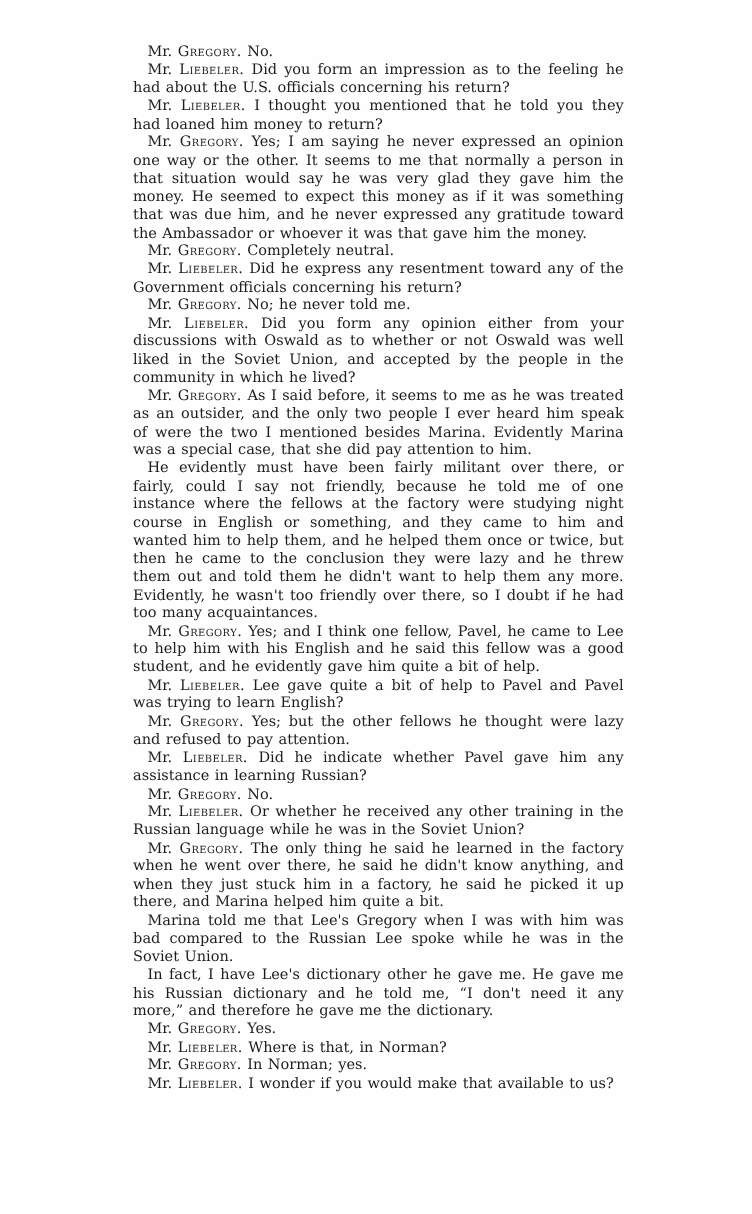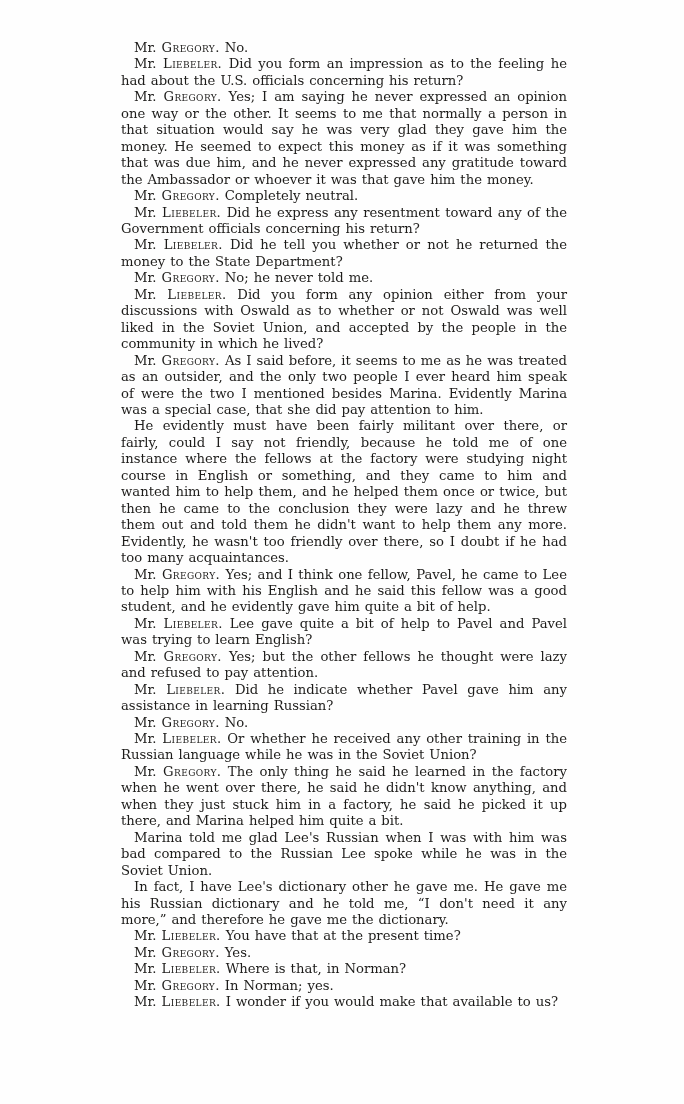--- a/index.html
+++ b/index.html
@@ -36,36 +36,35 @@
   }
 </style>
 </head>
 <body>
 
 <div class="page">
   <div class="text-block">
 
     <p class="para"><span class="speaker">Mr. <span class="sc">Gregory.</span></span>&nbsp;No.</p>
       <p class="para"><span class="speaker">Mr. <span class="sc">Liebeler.</span></span>&nbsp;Did you form an impression as to the feeling he had about the U.S. officials concerning his return?</p>
+      <p class="para"><span class="speaker">Mr. <span class="sc">Liebeler.</span></span>&nbsp;I thought you mentioned that he told you they had loaned him money to return?</p>
       <p class="para"><span class="speaker">Mr. <span class="sc">Gregory.</span></span>&nbsp;Yes; I am saying he never expressed an opinion one way or the other.  It seems to me that normally a person in that situation would say he was very glad they gave him the money.  He seemed to expect this money as if it was something that was due him, and he never expressed any gratitude toward the Ambassador or whoever it was that gave him the money.</p>
       <p class="para"><span class="speaker">Mr. <span class="sc">Gregory.</span></span>&nbsp;Completely neutral.</p>
       <p class="para"><span class="speaker">Mr. <span class="sc">Liebeler.</span></span>&nbsp;Did he express any resentment toward any of the Government officials concerning his return?</p>
-      <p class="para"><span class="speaker">Mr. <span class="sc">Liebeler.</span></span>&nbsp;Did he tell you whether or not he returned the money to the State Department?</p>
       <p class="para"><span class="speaker">Mr. <span class="sc">Gregory.</span></span>&nbsp;No; he never told me.</p>
       <p class="para"><span class="speaker">Mr. <span class="sc">Liebeler.</span></span>&nbsp;Did you form any opinion either from your discussions with Oswald as to whether or not Oswald was well liked in the Soviet Union, and accepted by the people in the community in which he lived?</p>
       <p class="para"><span class="speaker">Mr. <span class="sc">Gregory.</span></span>&nbsp;As I said before, it seems to me as he was treated as an outsider, and the only two people I ever heard him speak of were the two I mentioned besides Marina.  Evidently Marina was a special case, that she did pay attention to him.</p>
       <p class="para">He evidently must have been fairly militant over there, or fairly, could I say not friendly, because he told me of one instance where the fellows at the factory were studying night course in English or something, and they came to him and wanted him to help them, and he helped them once or twice, but then he came to the conclusion they were lazy and he threw them out and told them he didn't want to help them any more.  Evidently, he wasn't too friendly over there, so I doubt if he had too many acquaintances.</p>
       <p class="para"><span class="speaker">Mr. <span class="sc">Gregory.</span></span>&nbsp;Yes; and I think one fellow, Pavel, he came to Lee to help him with his English and he said this fellow was a good student, and he evidently gave him quite a bit of help.</p>
       <p class="para"><span class="speaker">Mr. <span class="sc">Liebeler.</span></span>&nbsp;Lee gave quite a bit of help to Pavel and Pavel was trying to learn English?</p>
       <p class="para"><span class="speaker">Mr. <span class="sc">Gregory.</span></span>&nbsp;Yes; but the other fellows he thought were lazy and refused to pay attention.</p>
       <p class="para"><span class="speaker">Mr. <span class="sc">Liebeler.</span></span>&nbsp;Did he indicate whether Pavel gave him any assistance in learning Russian?</p>
       <p class="para"><span class="speaker">Mr. <span class="sc">Gregory.</span></span>&nbsp;No.</p>
       <p class="para"><span class="speaker">Mr. <span class="sc">Liebeler.</span></span>&nbsp;Or whether he received any other training in the Russian language while he was in the Soviet Union?</p>
       <p class="para"><span class="speaker">Mr. <span class="sc">Gregory.</span></span>&nbsp;The only thing he said he learned in the factory when he went over there, he said he didn't know anything, and when they just stuck him in a factory, he said he picked it up there, and Marina helped him quite a bit.</p>
-      <p class="para">Marina told me glad Lee's Russian when I was with him was bad compared to the Russian Lee spoke while he was in the Soviet Union.</p>
+      <p class="para">Marina told me that Lee's Gregory when I was with him was bad compared to the Russian Lee spoke while he was in the Soviet Union.</p>
       <p class="para">In fact, I have Lee's dictionary other he gave me.  He gave me his Russian dictionary and he told me, “I don't need it any more,” and therefore he gave me the dictionary.</p>
-      <p class="para"><span class="speaker">Mr. <span class="sc">Liebeler.</span></span>&nbsp;You have that at the present time?</p>
       <p class="para"><span class="speaker">Mr. <span class="sc">Gregory.</span></span>&nbsp;Yes.</p>
       <p class="para"><span class="speaker">Mr. <span class="sc">Liebeler.</span></span>&nbsp;Where is that, in Norman?</p>
       <p class="para"><span class="speaker">Mr. <span class="sc">Gregory.</span></span>&nbsp;In Norman; yes.</p>
       <p class="para"><span class="speaker">Mr. <span class="sc">Liebeler.</span></span>&nbsp;I wonder if you would make that available to us?</p>
   </div>
 </div>
 
 </body></html>

